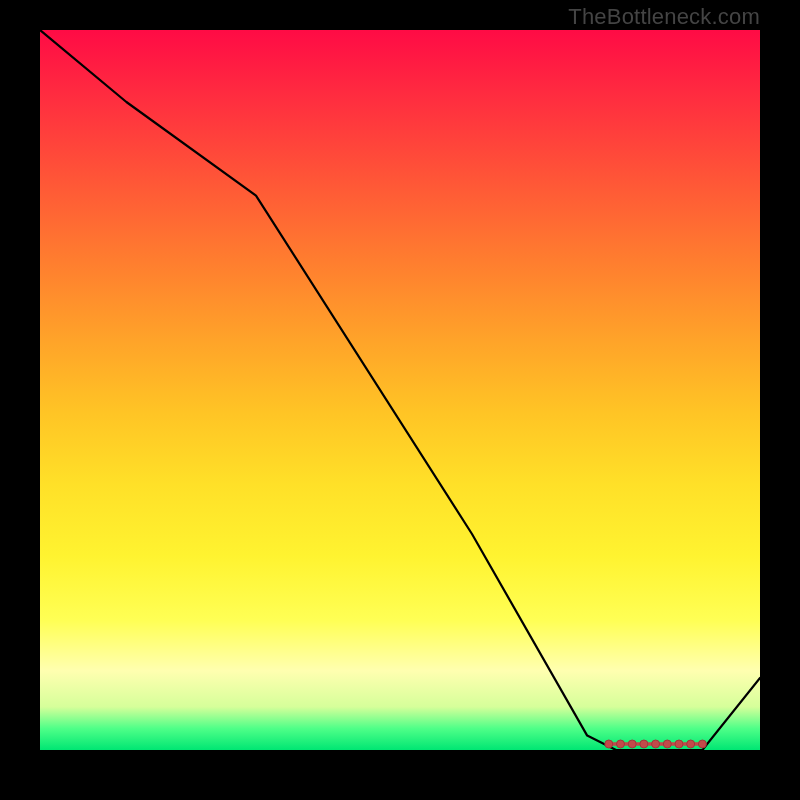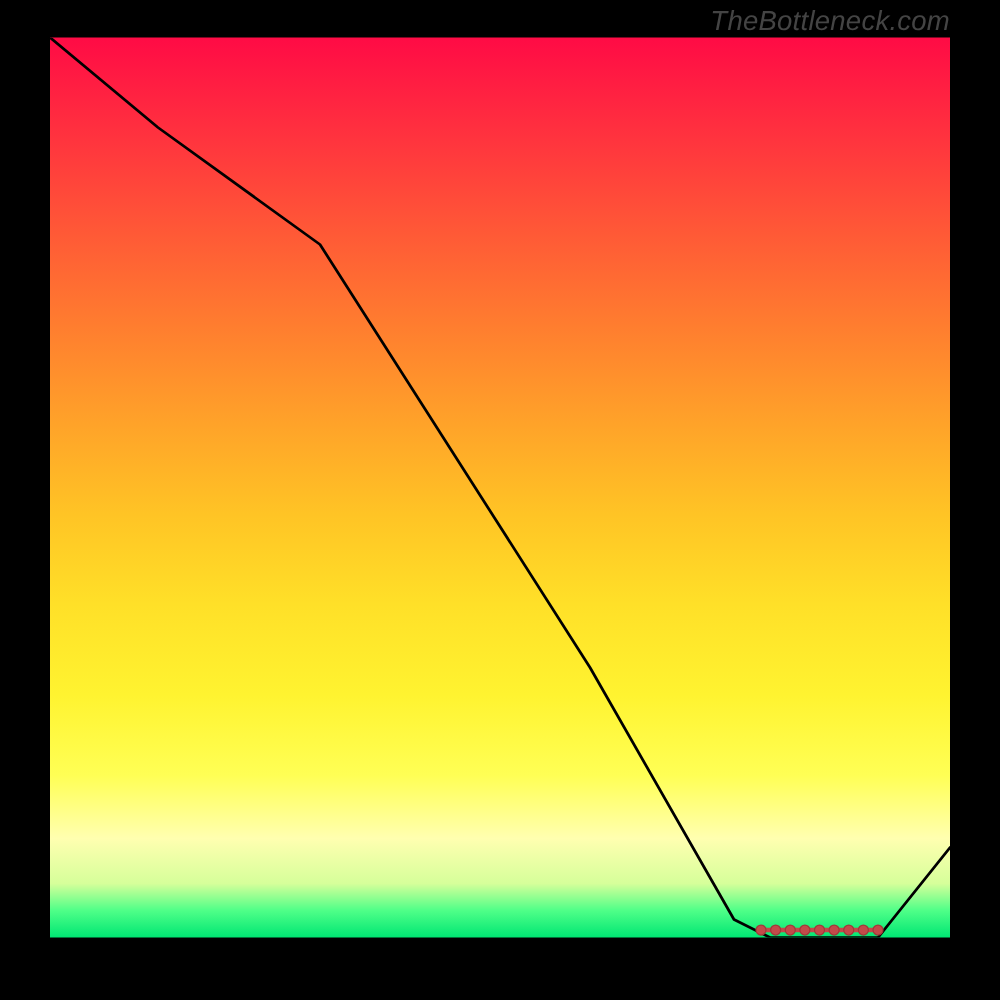--- a/index.html
+++ b/index.html
@@ -9,21 +9,20 @@
     height: 800px;
     background: #000;
     font-family: Arial, Helvetica, sans-serif;
     overflow: hidden;
   }
   .frame {
     position: relative;
     width: 800px;
     height: 800px;
     background: #000;
-    font-style: italic;
   }
   .plot {
     position: absolute;
     left: 40px;
     top: 30px;
     width: 720px;
     height: 720px;
     background: linear-gradient(
       to bottom,
       #ff0b45 0%,

